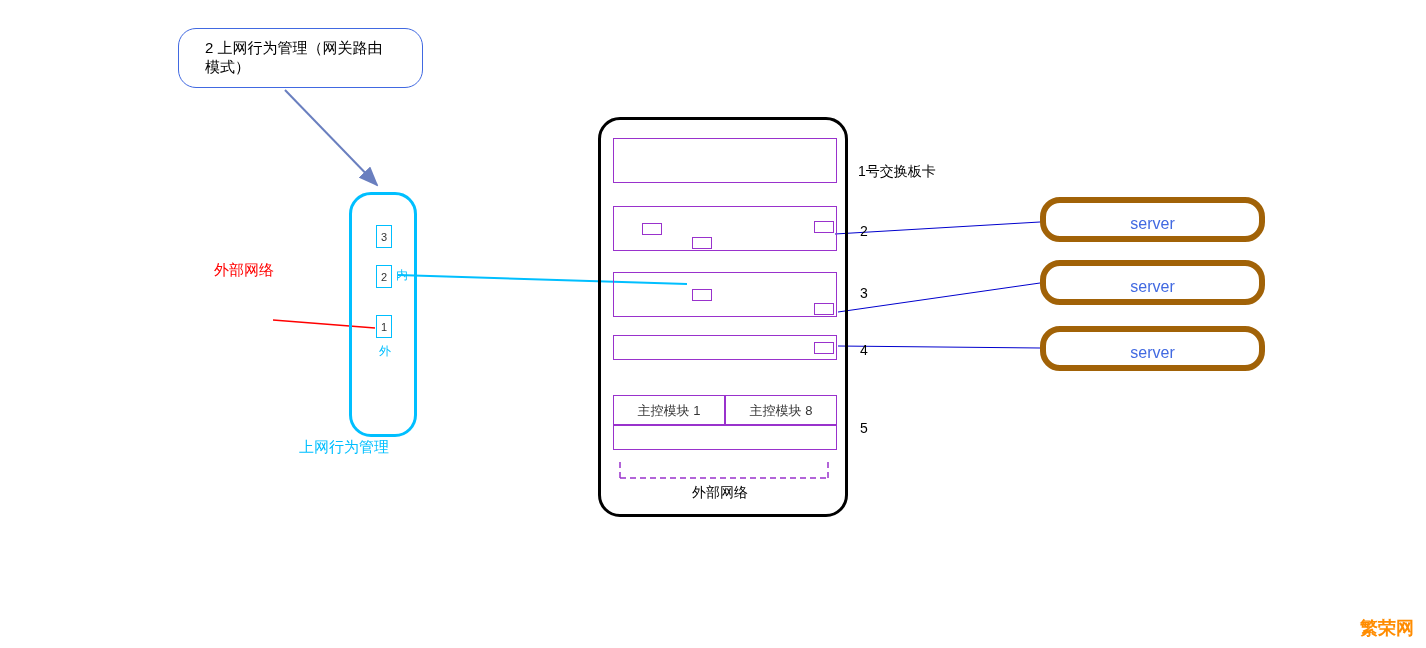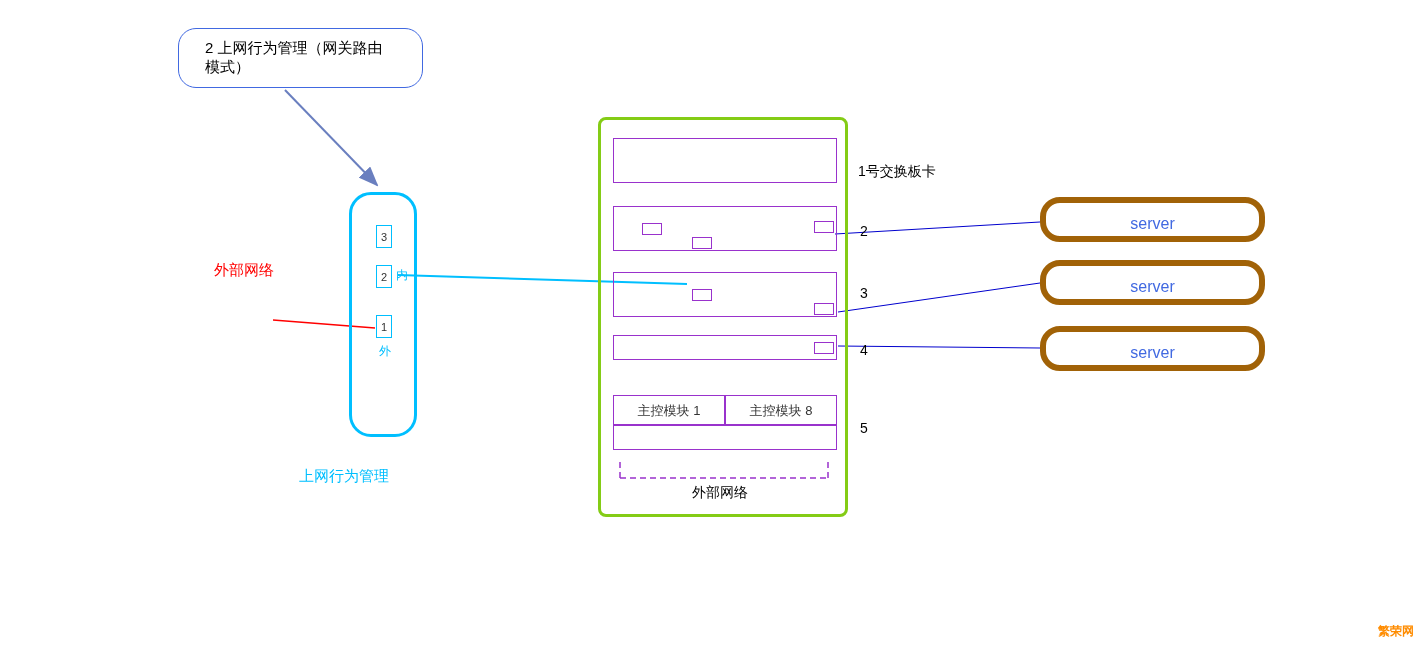--- a/index.html
+++ b/index.html
@@ -4,27 +4,27 @@
   <style>
     * { margin: 0; padding: 0; box-sizing: border-box; }
     body { width: 1426px; height: 648px; background: #ffffff; font-family: "Microsoft YaHei", SimSun, Arial, sans-serif; position: relative; }
     .abs { position: absolute; }
     .callout-box { border: 1.5px solid #4169E1; border-radius: 18px; padding: 10px 26px; font-size: 15px; color: #000; }
     .gateway-device { border: 3px solid #00BFFF; border-radius: 22px; width: 68px; height: 245px; }
     .port { border: 1.5px solid #00BFFF; width: 16px; height: 23px; font-size: 11px; text-align: center; line-height: 23px; color: #333; }
     .port-label { font-size: 12px; color: #00BFFF; }
     .red-text { color: #FF0000; font-size: 15px; }
     .cyan-text { color: #00BFFF; font-size: 15px; }
-    .chassis { border: 3px solid #84cc16; border-radius: 8px; width: 250px; height: 400px; }
+    .chassis { border: 3px solid #000000; border-radius: 22px; width: 250px; height: 400px; }
     .slot { border: 1px solid #9932CC; height: 45px; width: 224px; }
     .slot-port { border: 1px solid #9932CC; width: 20px; height: 12px; }
     .module-box { border: 1px solid #9932CC; height: 30px; font-size: 13px; text-align: center; line-height: 30px; color: #333; }
     .slot-num { font-size: 14px; color: #000; }
     .server-box { border: 6px solid #a16207; border-radius: 20px; width: 225px; height: 45px; text-align: center; line-height: 41px; font-size: 16px; color: #4169E1; }
-    .watermark { color: #FF8C00; font-size: 12px; font-weight: bold; }
+    .watermark { color: #FF8C00; font-size: 18px; font-weight: bold; }
     svg.overlay { position: absolute; top: 0; left: 0; width: 1426px; height: 648px; pointer-events: none; }
     .chassis-label { font-size: 14px; color: #000; }
   </style>
 </head>
 <body>
 
 <svg class="overlay">
   <defs>
     <marker id="arrowhead-blue" markerWidth="10" markerHeight="8" refX="9" refY="4" orient="auto">
       <polygon points="0 0, 10 4, 0 8" fill="#6A7FBF"></polygon>
@@ -52,21 +52,21 @@
 
 <div class="abs red-text" style="left:214px; top:261px;">外部网络</div>
 
 <div class="abs gateway-device" style="left:349px; top:192px;">
   <div class="abs port" style="left:24px; top:30px;"><span>3</span></div>
   <div class="abs port" style="left:24px; top:70px;"><span>2</span></div>
   <div class="abs port-label" style="left:44px; top:72px;">内</div>
   <div class="abs port" style="left:24px; top:120px;"><span>1</span></div>
   <div class="abs port-label" style="left:27px; top:148px;">外</div>
 </div>
-<div class="abs cyan-text" style="left:299px; top:467px;text-align:center;">上网行为管理</div>
+<div class="abs cyan-text" style="left:299px; top:438px;text-align:center;">上网行为管理</div>
 
 <div class="abs chassis" style="left:598px; top:117px;">
 
   <div class="abs slot" style="left:12px; top:18px;"></div>
 
   <div class="abs slot" style="left:12px; top:86px;">
     <div class="abs slot-port" style="left:28px; top:16px;"></div>
     <div class="abs slot-port" style="left:78px; top:30px;"></div>
     <div class="abs slot-port" style="left:200px; top:14px;"></div>
   </div>

